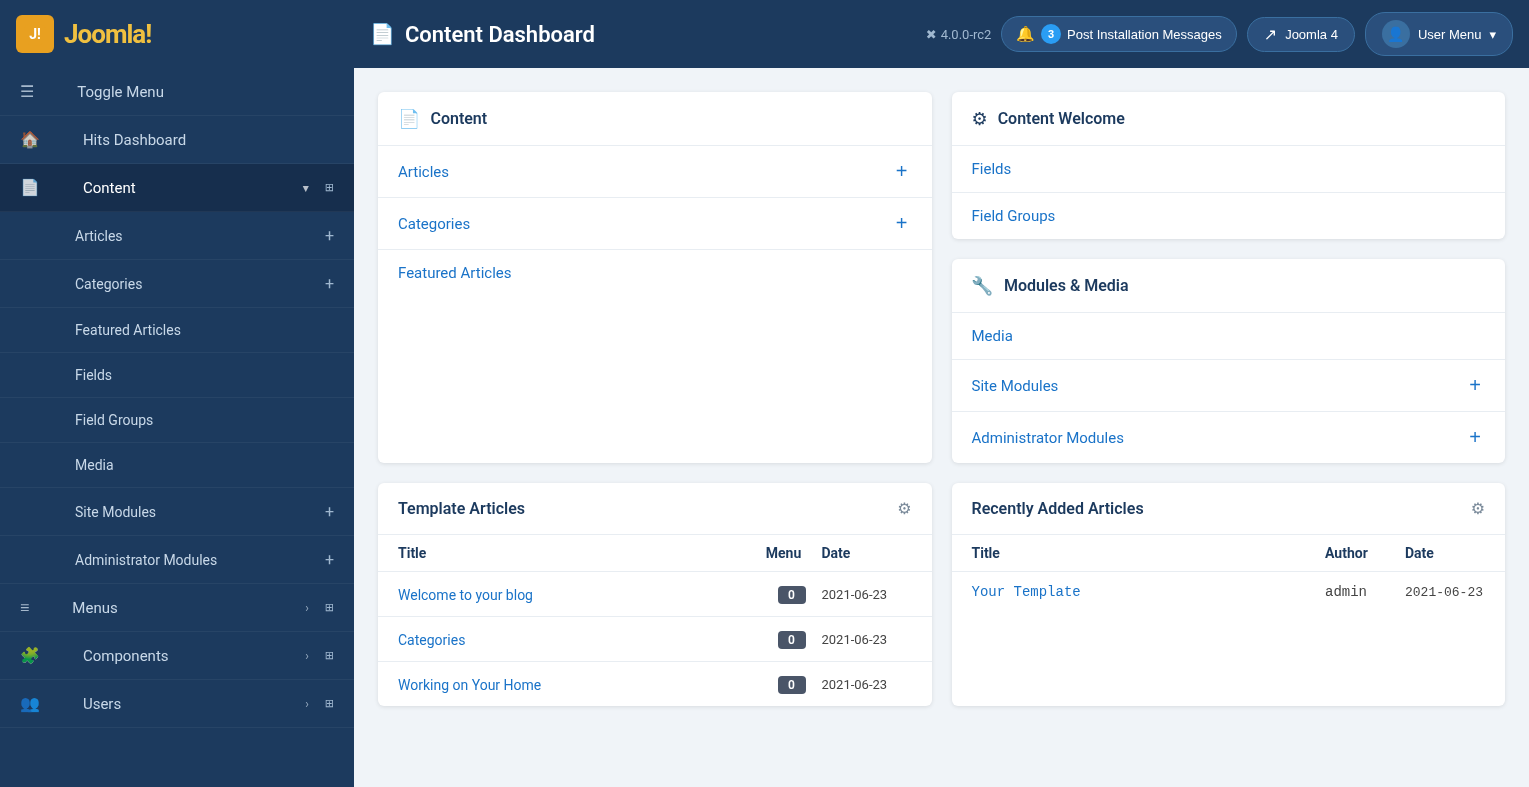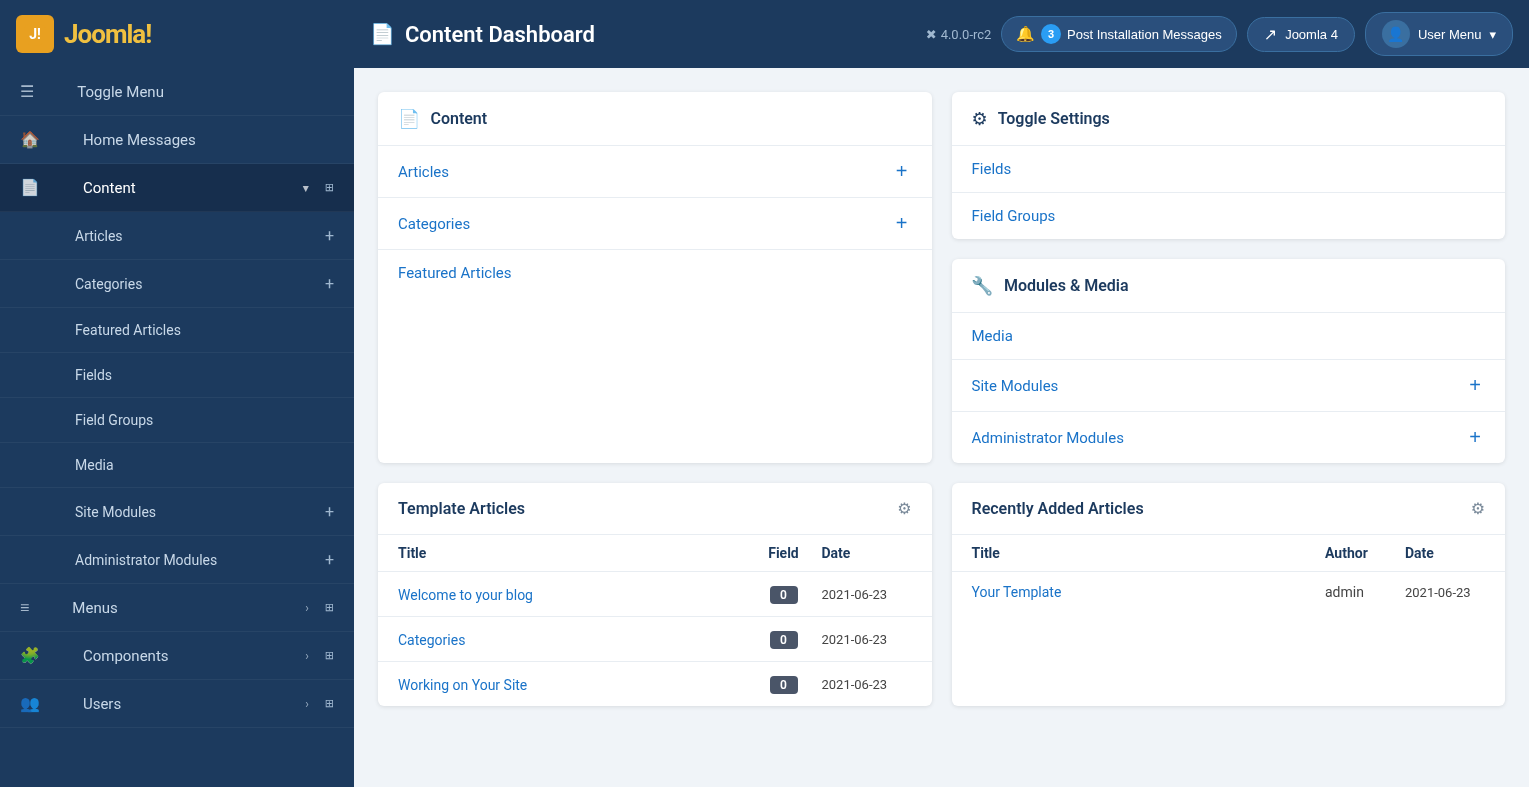--- a/index.html
+++ b/index.html
@@ -209,21 +209,20 @@
     }
     .col-title { flex: 1; }
     .col-hits { width: 60px; text-align: center; }
     .col-date { width: 90px; text-align: left; }
 
     .table-row {
       display: flex;
       align-items: center;
       padding: 12px 20px;
       border-bottom: 1px solid #e8edf2;
-      gap: 8px;
     }
     .table-row:last-child { border-bottom: none; }
     .table-row .col-title a {
       color: #1a73c8;
       text-decoration: none;
       font-size: 14px;
     }
     .hits-badge {
       background: #4a5568;
       color: white;
@@ -276,20 +275,21 @@
     .ra-col-title { flex: 1; }
     .ra-col-author { width: 80px; }
     .ra-col-date { width: 80px; }
 
     .ra-row {
       display: flex;
       align-items: center;
       padding: 12px 20px;
       border-bottom: 1px solid #e8edf2;
       font-size: 14px;
+      font-family: Liberation Mono, monospace;
     }
     .ra-row:last-child { border-bottom: none; }
     .ra-row a {
       color: #1a73c8;
       text-decoration: none;
       flex: 1;
     }
     .ra-row .ra-col-author { width: 80px; color: #444; }
     .ra-row .ra-col-date { width: 80px; color: #444; font-size: 13px; }
 
@@ -348,21 +348,21 @@
 
   <nav class="sidebar">
 
     <div class="sidebar-item">
       <span class="sidebar-item-icon">☰</span>
       <span class="sidebar-item-label">Toggle Menu</span>
     </div>
 
     <div class="sidebar-item">
       <span class="sidebar-item-icon">🏠</span>
-      <span class="sidebar-item-label">Home Messages</span>
+      <span class="sidebar-item-label">Hits Dashboard</span>
     </div>
 
     <div class="sidebar-item active">
       <span class="sidebar-item-icon">📄</span>
       <span class="sidebar-item-label">Content</span>
       <span class="sidebar-item-arrow">▾</span>
       <span style="font-size:11px; color:#a0b8d0; margin-left:4px;">⊞</span>
     </div>
 
     <div class="sidebar-item sub">
@@ -444,21 +444,21 @@
           <a class="content-list-link" style="color: rgb(26, 115, 200); text-decoration: none; cursor: pointer;">Featured Articles</a>
         </div>
       </div>
     </div>
 
     <div class="right-section">
 
       <div class="card">
         <div class="card-header">
           <span class="card-header-icon">⚙</span>
-          <span class="card-header-title">Toggle Settings</span>
+          <span class="card-header-title">Content Welcome</span>
         </div>
         <div class="card-body">
           <a class="settings-link" style="color: rgb(26, 115, 200); text-decoration: none; cursor: pointer;">Fields</a>
           <a class="settings-link" style="color: rgb(26, 115, 200); text-decoration: none; cursor: pointer;">Field Groups</a>
         </div>
       </div>
 
       <div class="card">
         <div class="card-header">
           <span class="card-header-icon">🔧</span>
@@ -480,21 +480,21 @@
     </div>
 
     <div class="card">
       <div class="card-header">
         <span class="card-header-title">Template Articles</span>
         <span class="gear-icon-btn">⚙</span>
       </div>
       <div class="card-body">
         <div class="table-header">
           <span class="col-title">Title</span>
-          <span class="col-hits">Field</span>
+          <span class="col-hits">Menu</span>
           <span class="col-date">Date</span>
         </div>
 
         <div class="table-row">
           <span class="col-title">
             <a>Welcome to your blog</a>
           </span>
           <span class="col-hits">
             <span class="hits-badge">0</span>
           </span>
@@ -506,21 +506,21 @@
             <a>Categories</a>
           </span>
           <span class="col-hits">
             <span class="hits-badge">0</span>
           </span>
           <span class="col-date date-text">2021-06-23</span>
         </div>
 
         <div class="table-row">
           <span class="col-title">
-            <a>Working on Your Site</a>
+            <a>Working on Your Home</a>
           </span>
           <span class="col-hits">
             <span class="hits-badge">0</span>
           </span>
           <span class="col-date date-text">2021-06-23</span>
         </div>
       </div>
     </div>
 
     <div class="card">

